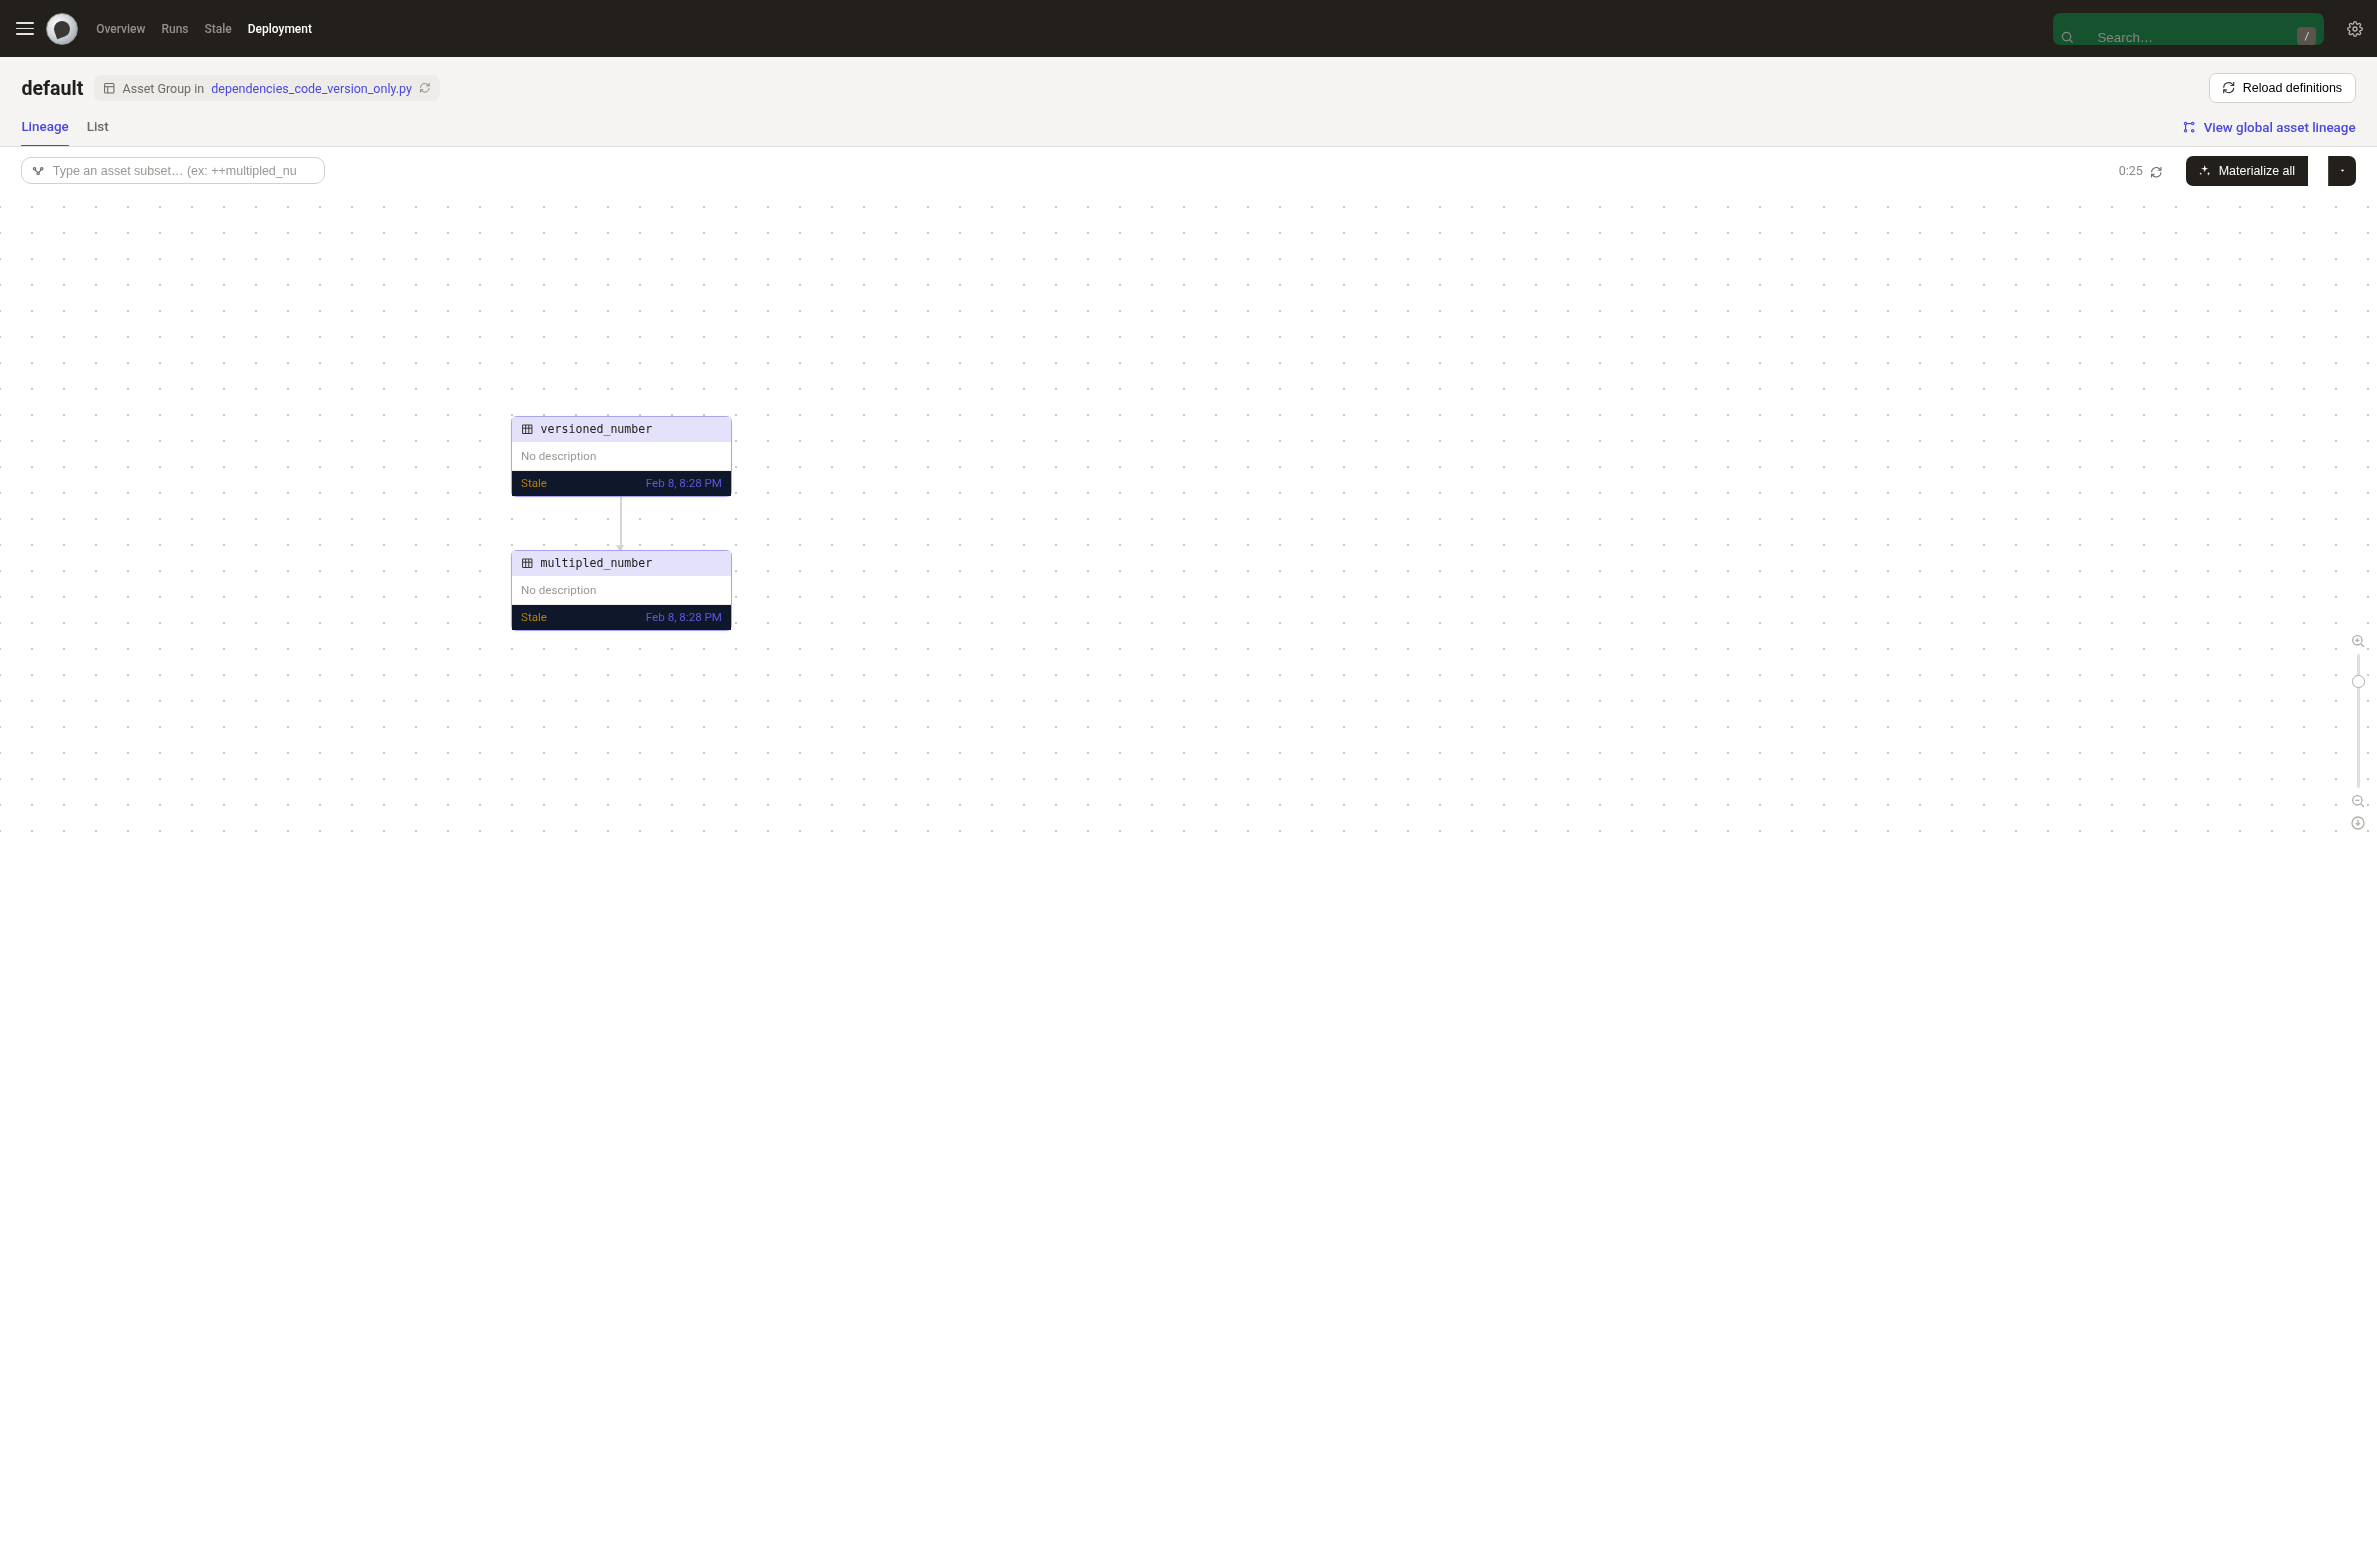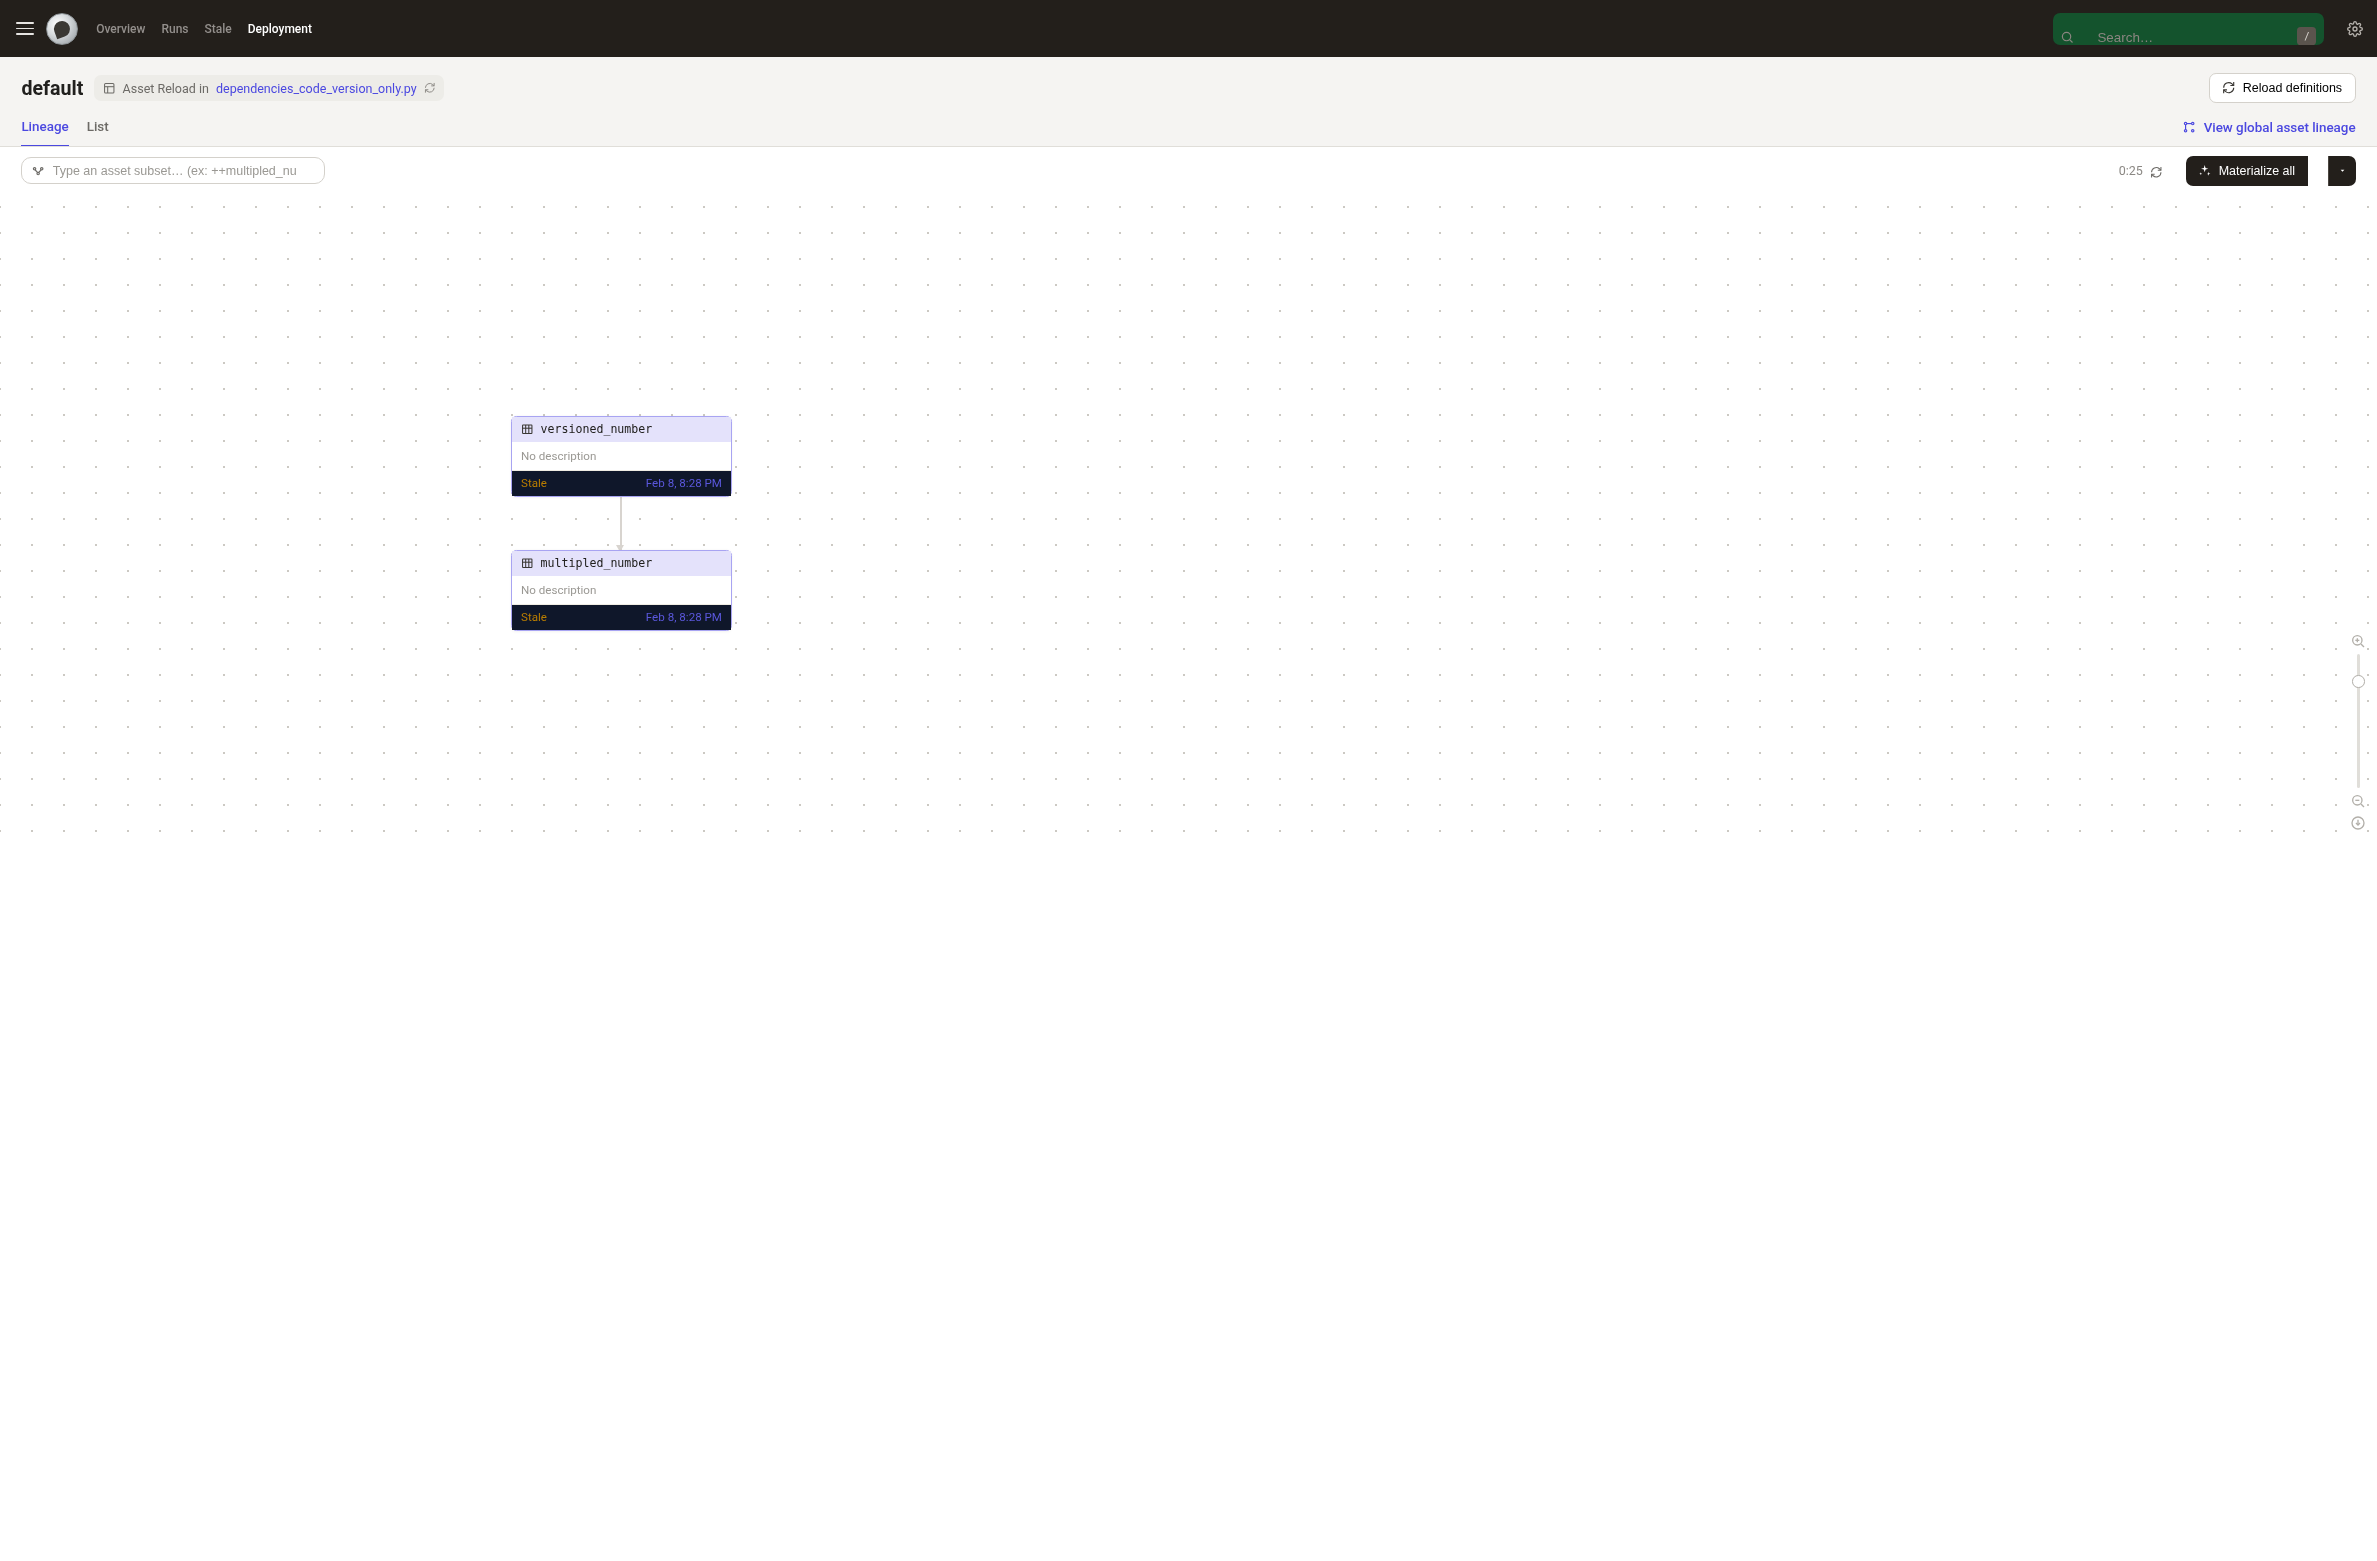--- a/index.html
+++ b/index.html
@@ -107,21 +107,21 @@
 
 <div class="pagehead">
   <div class="headrow">
     <div class="title">default</div>
     <div class="chip">
       <svg width="12.5" height="12.5" viewBox="0 0 24 24" fill="none" stroke="#6c6a66" stroke-width="2">
           <rect x="3" y="3" width="18" height="18" rx="2"></rect>
           <line x1="3" y1="9" x2="21" y2="9"></line>
           <line x1="9" y1="21" x2="9" y2="9"></line>
         </svg>
-      <span>Asset Reload in</span>
+      <span>Asset Group in</span>
       <a href="#">dependencies_code_version_only.py</a>
       <span class="chip-reload">
         <svg width="11.6" height="11.6" viewBox="0 0 24 24" fill="none" stroke="currentColor" stroke-width="2">
             <path d="M21 2v6h-6"></path>
             <path d="M3 12a9 9 0 0 1 15-6.7L21 8"></path>
             <path d="M3 22v-6h6"></path>
             <path d="M21 12a9 9 0 0 1-15 6.7L3 16"></path>
           </svg>
       </span>
     </div>

